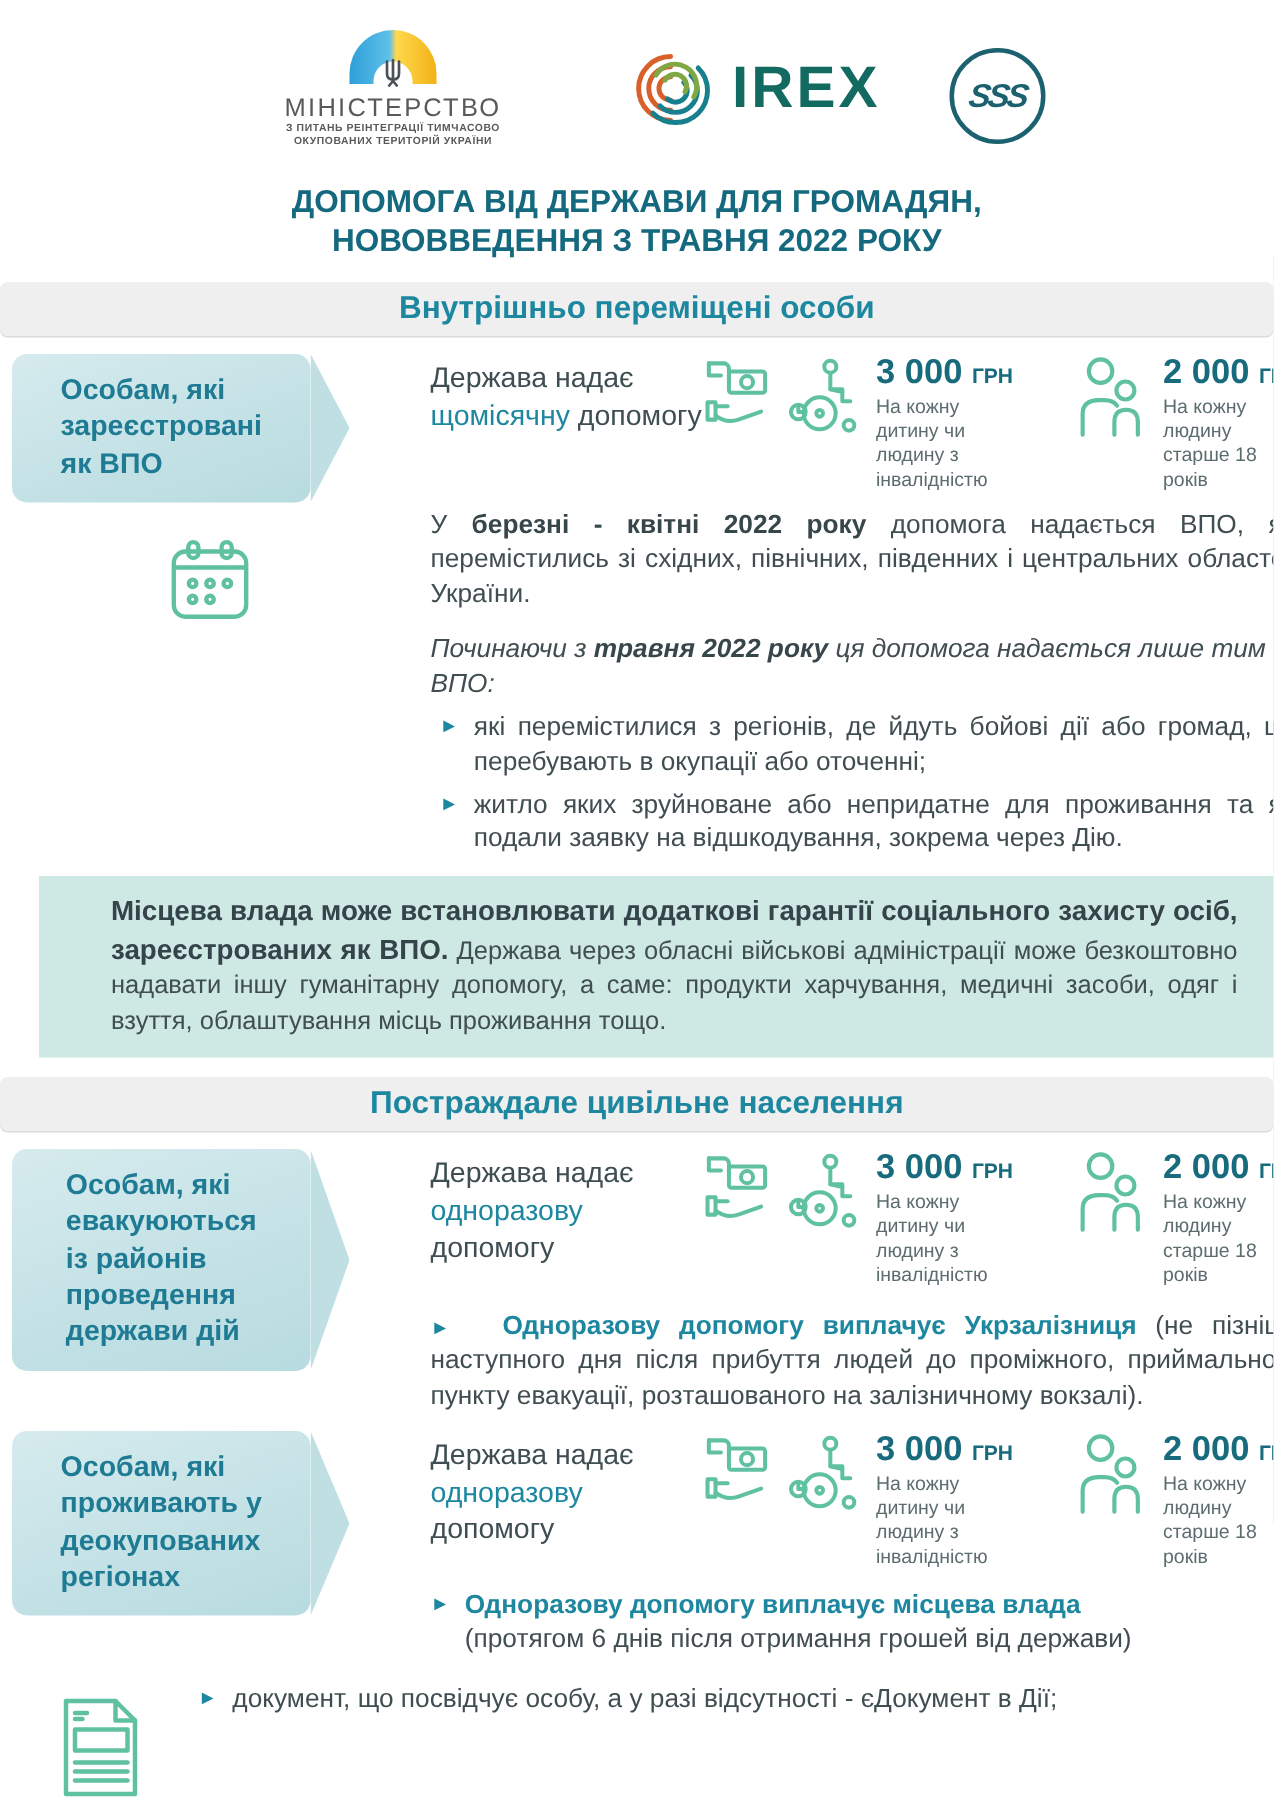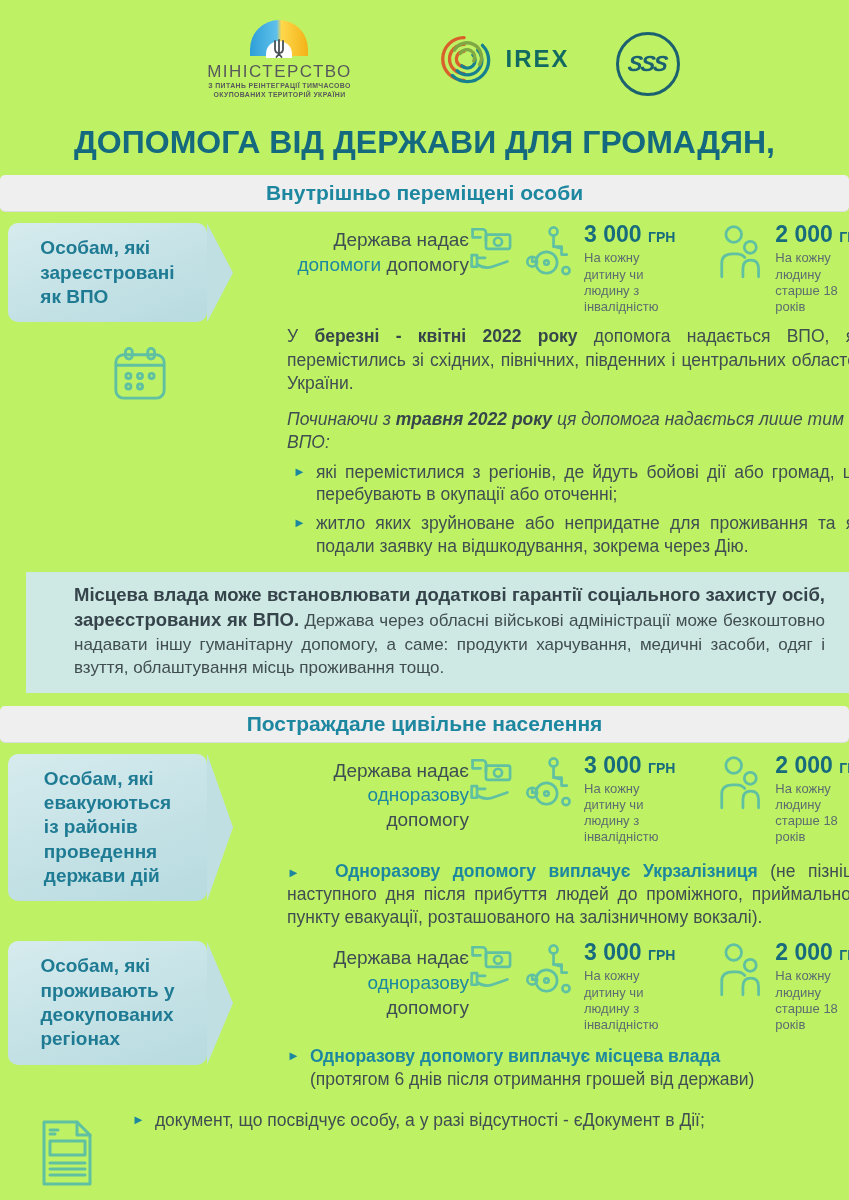--- a/index.html
+++ b/index.html
@@ -1,53 +1,53 @@
 <!DOCTYPE html>
 <html><head>
 <meta charset="utf-8">
 <style>
   html,body{margin:0;padding:0;background:#e9e9e9;}
   .page{
-    width:849px;height:1200px;margin:0 auto;background:#bef264;
+    width:849px;height:1200px;margin:0 auto;background:#ffffff;
     font-family:"Liberation Sans","DejaVu Sans",sans-serif;
     position:relative;overflow:hidden;color:#414e51;
   }
   
   .logos{display:flex;justify-content:center;align-items:flex-start;gap:46px;padding-top:20px;height:92px;}
   .ministry{width:220px;text-align:center;line-height:1;}
   .arch-wrap{position:relative;width:58px;height:38px;margin:0 auto;}
   .arch{width:58px;height:36px;border-radius:29px 29px 0 0;
         background:linear-gradient(90deg,#2e9fd8 0%,#5fc0ea 46%,#ffd84d 54%,#f2b217 100%);}
   .arch::after{content:"";position:absolute;left:50%;transform:translateX(-50%);bottom:0;
         width:26px;height:17px;background:#fff;border-radius:13px 13px 0 0;}
   .trident{position:absolute;left:50%;transform:translateX(-50%);bottom:0;z-index:2;}
   .ministry-name{font-size:17px;color:#58595b;letter-spacing:1.5px;margin-top:5px;}
   .ministry-sub{font-size:6.9px;font-weight:bold;color:#58595b;letter-spacing:.4px;margin-top:2.5px;}
   .irex{display:flex;align-items:center;gap:8px;padding-top:8px;}
-  .irex-text{font-size:24px;font-weight:bold;color:#136a60;letter-spacing:2px;}
+  .irex-text{font-size:39px;font-weight:bold;color:#136a60;letter-spacing:2px;}
   .sss{width:58px;height:58px;border:3px solid #1c6170;border-radius:50%;
        display:flex;align-items:center;justify-content:center;margin-top:12px;}
   .sss-text{font-style:italic;font-weight:900;font-size:22px;color:#1c6170;letter-spacing:-2px;transform:skewX(-8deg);}
   
-  .title{margin-top:10px;text-align:center;font-weight:bold;color:#15697e;font-size:32px;line-height:1.26;}
+  .title{margin-top:10px;text-align:center;font-weight:bold;color:#15697e;font-size:21px;line-height:1.26;}
   
   .section-band{margin-top:13px;height:36px;background:#efefef;border-radius:5px;
     box-shadow:0 1px 0 #dcdcdc;display:flex;align-items:center;justify-content:center;
     font-size:21px;font-weight:bold;color:#1d87a0;}
   
   .row{display:flex;padding-left:8px;margin-top:12px;gap:32px;}
   .left-col{width:247px;flex:none;}
   .right-col{flex:1;padding-right:17px;}
   .callout{position:relative;background:linear-gradient(160deg,#d6ebee 0%,#c3e1e5 60%,#b7dbe0 100%);
     border-radius:10px;width:199px;padding:13px 0 13px 0;display:flex;align-items:center;justify-content:center;}
   .callout::after{content:"";position:absolute;left:100%;top:0;height:100%;width:26px;
     background:#bfdfe3;clip-path:polygon(0 0,100% 50%,0 100%);}
   .callout-text{font-size:19px;font-weight:bold;color:#1e7b93;line-height:1.28;text-align:left;}
   .provides-row{display:flex;align-items:flex-start;}
-  .provides{width:182px;flex:none;font-size:19px;line-height:1.3;color:#3f4e52;padding-top:5px;text-align:right;}
+  .provides{width:182px;flex:none;font-size:19px;line-height:1.3;color:#3f4e52;padding-top:5px;}
   .hl{color:#1d87a0;}
   .provides.stacked .sfx{display:block;}
   .benefit{display:flex;gap:7px;align-items:flex-start;}
   .benefit .amt-col{margin-left:3px;}
   .benefit2{margin-left:44px;}
   .amount{font-size:23px;font-weight:bold;color:#176b7d;line-height:1;white-space:nowrap;}
   .grn{font-size:14px;}
   .caption{font-size:13px;color:#5d6d6f;line-height:1.25;margin-top:4px;}
   .body-p{font-size:17.5px;line-height:1.33;margin:10px 0 0 0;}
   .body-p b{color:#37464a;}
@@ -112,20 +112,21 @@
       </svg>
       <span class="irex-text">IREX</span>
     </div>
     <div class="sss">
       <span class="sss-text">SSS</span>
     </div>
   </div>
 
   <div class="title">
     <div>ДОПОМОГА ВІД ДЕРЖАВИ ДЛЯ ГРОМАДЯН,</div>
+    <div>НОВОВВЕДЕННЯ З ТРАВНЯ 2022 РОКУ</div>
   </div>
 
   <div class="section-band">Внутрішньо переміщені особи</div>
 
   <div class="row">
     <div class="left-col">
       <div class="callout" style="min-height:70px;">
         <div class="callout-text">
           <div>Особам, які</div>
           <div>зареєстровані</div>
@@ -141,21 +142,21 @@
           <circle cx="29" cy="31" r="2.6"></circle>
           <circle cx="41" cy="31" r="2.6"></circle>
         <circle cx="17" cy="42" r="2.6"></circle>
           <circle cx="29" cy="42" r="2.6"></circle>
       </svg>
     </div>
     <div class="right-col">
       <div class="provides-row">
         <div class="provides">
           <div>Держава надає</div>
-          <div><span class="hl">допомоги</span><span class="sfx"> допомогу</span></div>
+          <div><span class="hl">щомісячну</span><span class="sfx"> допомогу</span></div>
         </div>
         <div class="benefit">
           <svg class="icon" width="50" height="50" viewBox="0 0 56 52">
             <rect x="19" y="11" width="27" height="16" rx="2"></rect>
             <circle cx="32.5" cy="19" r="4.5"></circle>
             <path d="M4 5 h11 a4 4 0 0 1 4 4 v9"></path>
             <path d="M4 5 v9 h9"></path>
             <path d="M9 44 q8 6 17 3 l17 -6"></path>
             <path d="M3 34 h6 v13 h-6 z"></path>
             <path d="M9 37 h9"></path>

